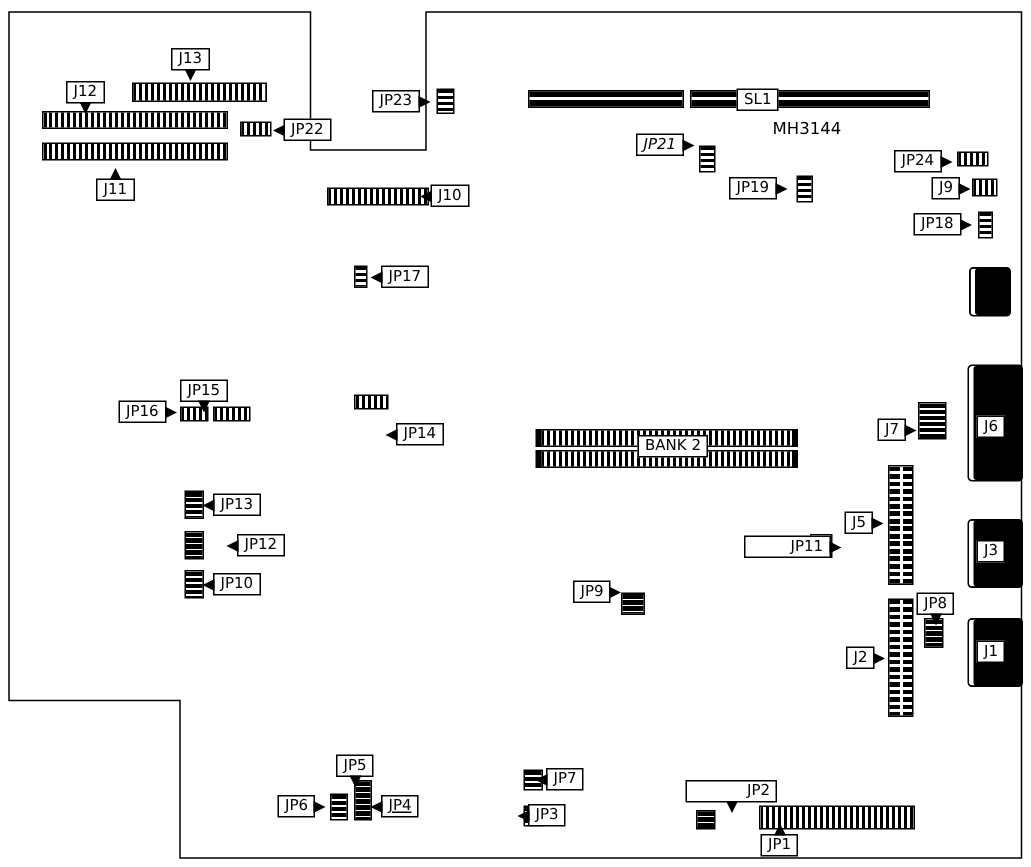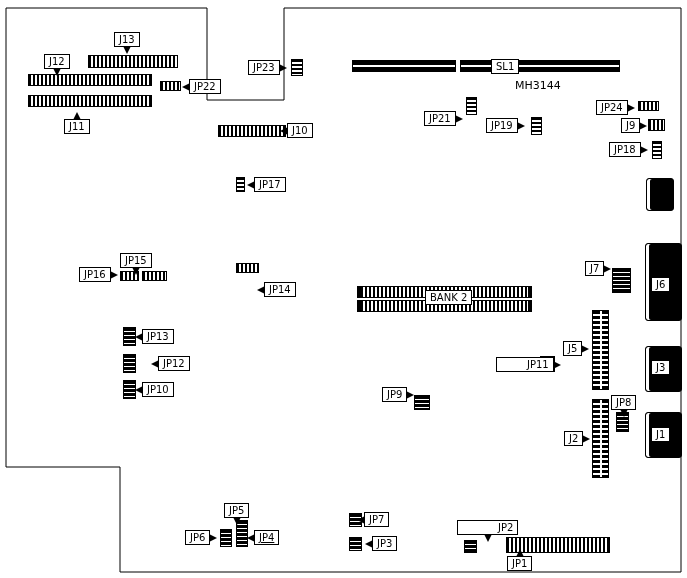--- a/index.html
+++ b/index.html
@@ -83,21 +83,21 @@
     <div class="conn hbar" style="left: 28px; top: 95px; width: 124px; height: 12px;"></div>
     <div class="clabel" style="left: 64px; top: 119px;">J11<span class="ptr ptr-up"></span></div>
     <div class="conn hpins" style="left: 160px; top: 81px; width: 21px; height: 10px;"></div>
     <div class="clabel" style="left: 189px; top: 79px;">JP22<span class="ptr ptr-left"></span></div>
     <div class="conn vpins" style="left: 291px; top: 59px; width: 12px; height: 17px;"></div>
     <div class="clabel" style="left: 248px; top: 60px;">JP23<span class="ptr ptr-right"></span></div>
     <div class="conn slot" style="left: 352px; top: 60px; width: 104px; height: 12px;"></div>
     <div class="conn slot" style="left: 460px; top: 60px; width: 160px; height: 12px;"></div>
     <div class="clabel" style="left: 463px; top: 59px; margin-left: 28px;">SL1</div>
     <div class="conn vpins" style="left: 466px; top: 97px; width: 11px; height: 18px;"></div>
-    <div class="clabel" style="left: 424px; top: 111px;">JP21<span class="ptr ptr-right"></span></div>
+    <div class="clabel" style="left: 424px; top: 89px; font-style: italic;">JP21<span class="ptr ptr-right"></span></div>
     <div class="conn vpins" style="left: 531px; top: 117px; width: 11px; height: 18px;"></div>
     <div class="clabel" style="left: 486px; top: 118px;">JP19<span class="ptr ptr-right"></span></div>
     <div class="conn hpins" style="left: 638px; top: 101px; width: 21px; height: 10px;"></div>
     <div class="clabel" style="left: 596px; top: 100px;">JP24<span class="ptr ptr-right"></span></div>
     <div class="conn hpins" style="left: 648px; top: 119px; width: 17px; height: 12px;"></div>
     <div class="clabel" style="left: 621px; top: 118px;">J9<span class="ptr ptr-right"></span></div>
     <div class="conn vpins" style="left: 652px; top: 141px; width: 10px; height: 18px;"></div>
     <div class="clabel" style="left: 609px; top: 142px; text-align: right;">JP18<span class="ptr ptr-right"></span></div>
     <div class="conn port" style="left: 646px; top: 178px; width: 28px; height: 33px;"></div>
     <div class="conn hbar" style="left: 218px; top: 125px; width: 68px; height: 12px;"></div>
@@ -107,21 +107,21 @@
     <div class="conn hpins" style="left: 236px; top: 263px; width: 23px; height: 10px;"></div>
     <div class="clabel" style="left: 264px; top: 261px; margin-top: 21px;">JP14<span class="ptr ptr-left"></span></div>
     <div class="conn hpins" style="left: 142px; top: 271px; width: 25px; height: 10px;"></div>
     <div class="clabel" style="left: 120px; top: 253px;">JP15<span class="ptr ptr-down"></span></div>
     <div class="conn hpins" style="left: 120px; top: 271px; width: 19px; height: 10px;"></div>
     <div class="clabel" style="left: 79px; top: 267px;">JP16<span class="ptr ptr-right"></span></div>
     <div class="conn simm" style="left: 357px; top: 286px; width: 175px; height: 12px;"></div>
     <div class="conn simm" style="left: 357px; top: 300px; width: 175px; height: 12px;"></div>
     <div class="clabel" style="left: 425px; top: 290px;">BANK 2</div>
     <div class="conn block" style="left: 612px; top: 268px; width: 19px; height: 25px;"></div>
-    <div class="clabel" style="left: 585px; top: 261px;">J7<span class="ptr ptr-right"></span></div>
+    <div class="clabel" style="left: 585px; top: 279px;">J7<span class="ptr ptr-right"></span></div>
     <div class="conn port" style="left: 645px; top: 243px; width: 37px; height: 78px;"></div>
     <div class="clabel" style="left: 651px; top: 277px;">J6</div>
     <div class="conn vheader" style="left: 592px; top: 310px; width: 17px; height: 80px;"></div>
     <div class="clabel" style="left: 563px; top: 341px;">J5<span class="ptr ptr-right"></span></div>
     <div class="conn block" style="left: 540px; top: 356px; width: 15px; height: 16px;"></div>
     <div class="clabel" style="left: 496px; top: 357px; padding-left: 30px;">JP11<span class="ptr ptr-right"></span></div>
     <div class="conn block" style="left: 123px; top: 327px; width: 13px; height: 19px;"></div>
     <div class="clabel" style="left: 142px; top: 329px;">JP13<span class="ptr ptr-left"></span></div>
     <div class="conn block" style="left: 123px; top: 354px; width: 13px; height: 19px;"></div>
     <div class="clabel" style="left: 142px; top: 356px; margin-left: 16px;">JP12<span class="ptr ptr-left"></span></div>
@@ -138,19 +138,19 @@
     <div class="conn port" style="left: 645px; top: 412px; width: 37px; height: 46px;"></div>
     <div class="clabel" style="left: 651px; top: 427px;">J1</div>
     <div class="conn block" style="left: 236px; top: 520px; width: 12px; height: 27px;"></div>
     <div class="clabel" style="left: 224px; top: 503px;">JP5<span class="ptr ptr-down"></span></div>
     <div class="conn block" style="left: 220px; top: 529px; width: 12px; height: 18px;"></div>
     <div class="clabel" style="left: 185px; top: 530px;">JP6<span class="ptr ptr-right"></span></div>
     <div class="clabel" style="left: 254px; top: 530px; text-decoration: underline;">JP4<span class="ptr ptr-left"></span></div>
     <div class="conn block" style="left: 349px; top: 513px; width: 13px; height: 14px;"></div>
     <div class="clabel" style="left: 364px; top: 512px;">JP7<span class="ptr ptr-left"></span></div>
     <div class="conn block" style="left: 349px; top: 537px; width: 13px; height: 14px;"></div>
-    <div class="clabel" style="left: 372px; top: 536px;">JP3<span class="ptr ptr-left"></span></div>
+    <div class="clabel" style="left: 352px; top: 536px;">JP3<span class="ptr ptr-left"></span></div>
     <div class="conn block" style="left: 464px; top: 540px; width: 13px; height: 13px;"></div>
     <div class="clabel" style="left: 457px; top: 520px; padding-left: 40px;">JP2<span class="ptr ptr-down"></span></div>
     <div class="conn hbar" style="left: 506px; top: 537px; width: 104px; height: 16px;"></div>
     <div class="clabel" style="left: 507px; top: 556px;">JP1<span class="ptr ptr-up"></span></div>
     <div class="dtext" style="left: 515px; top: 80px;">MH3144</div>
   </div>
 
 </body></html>

